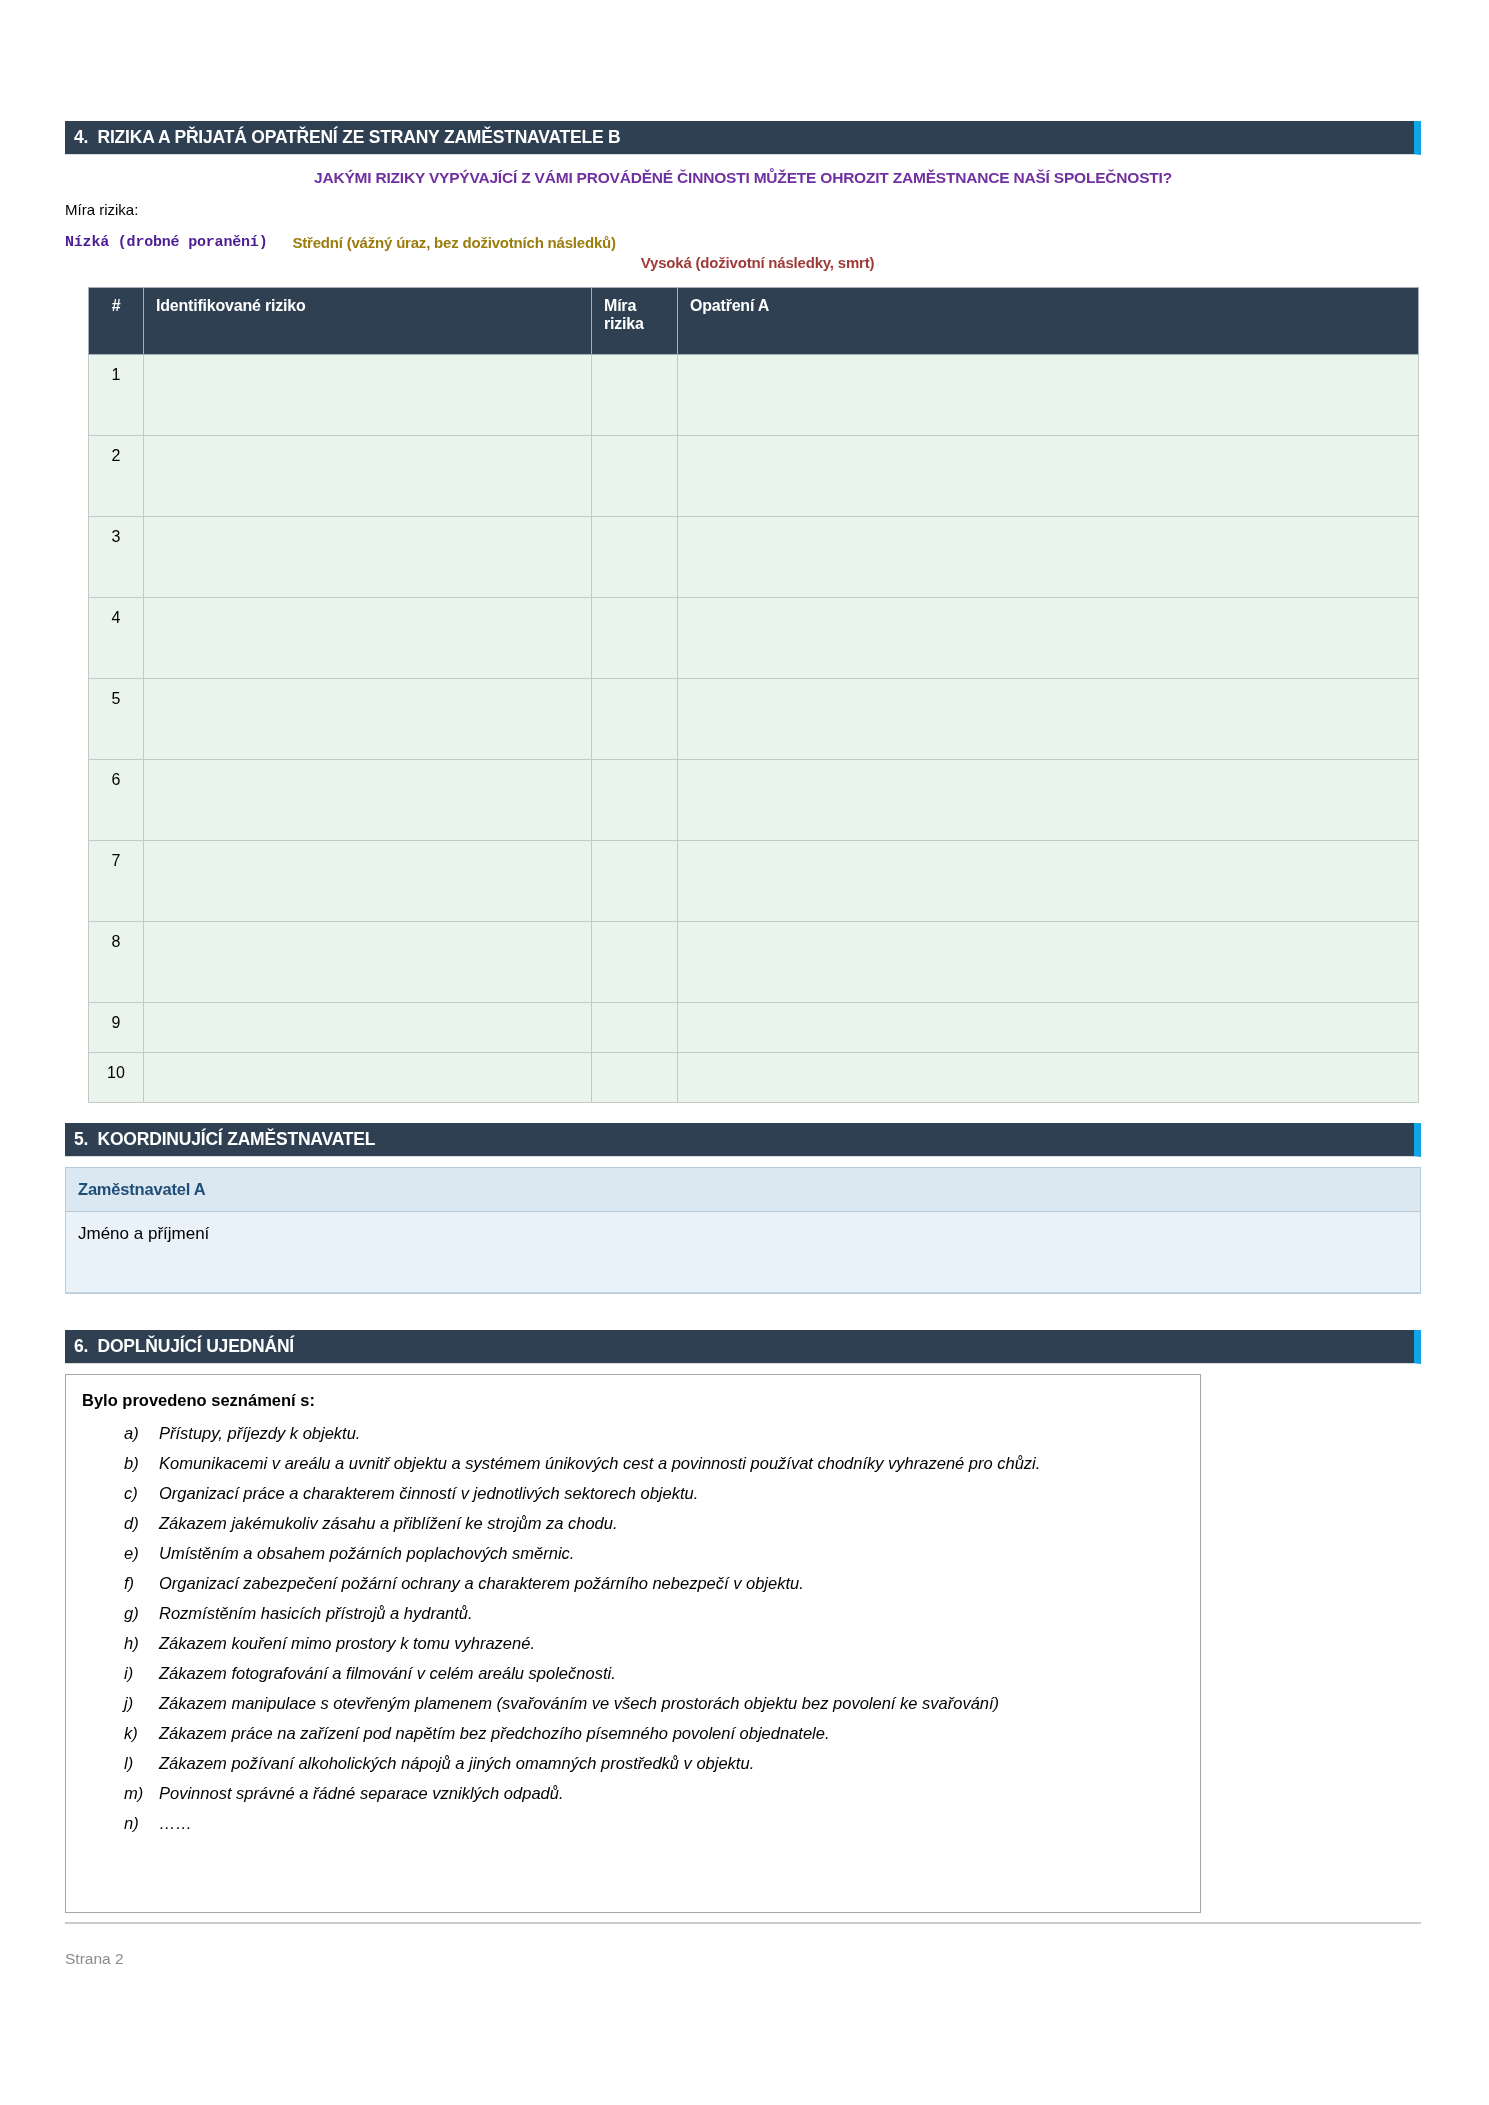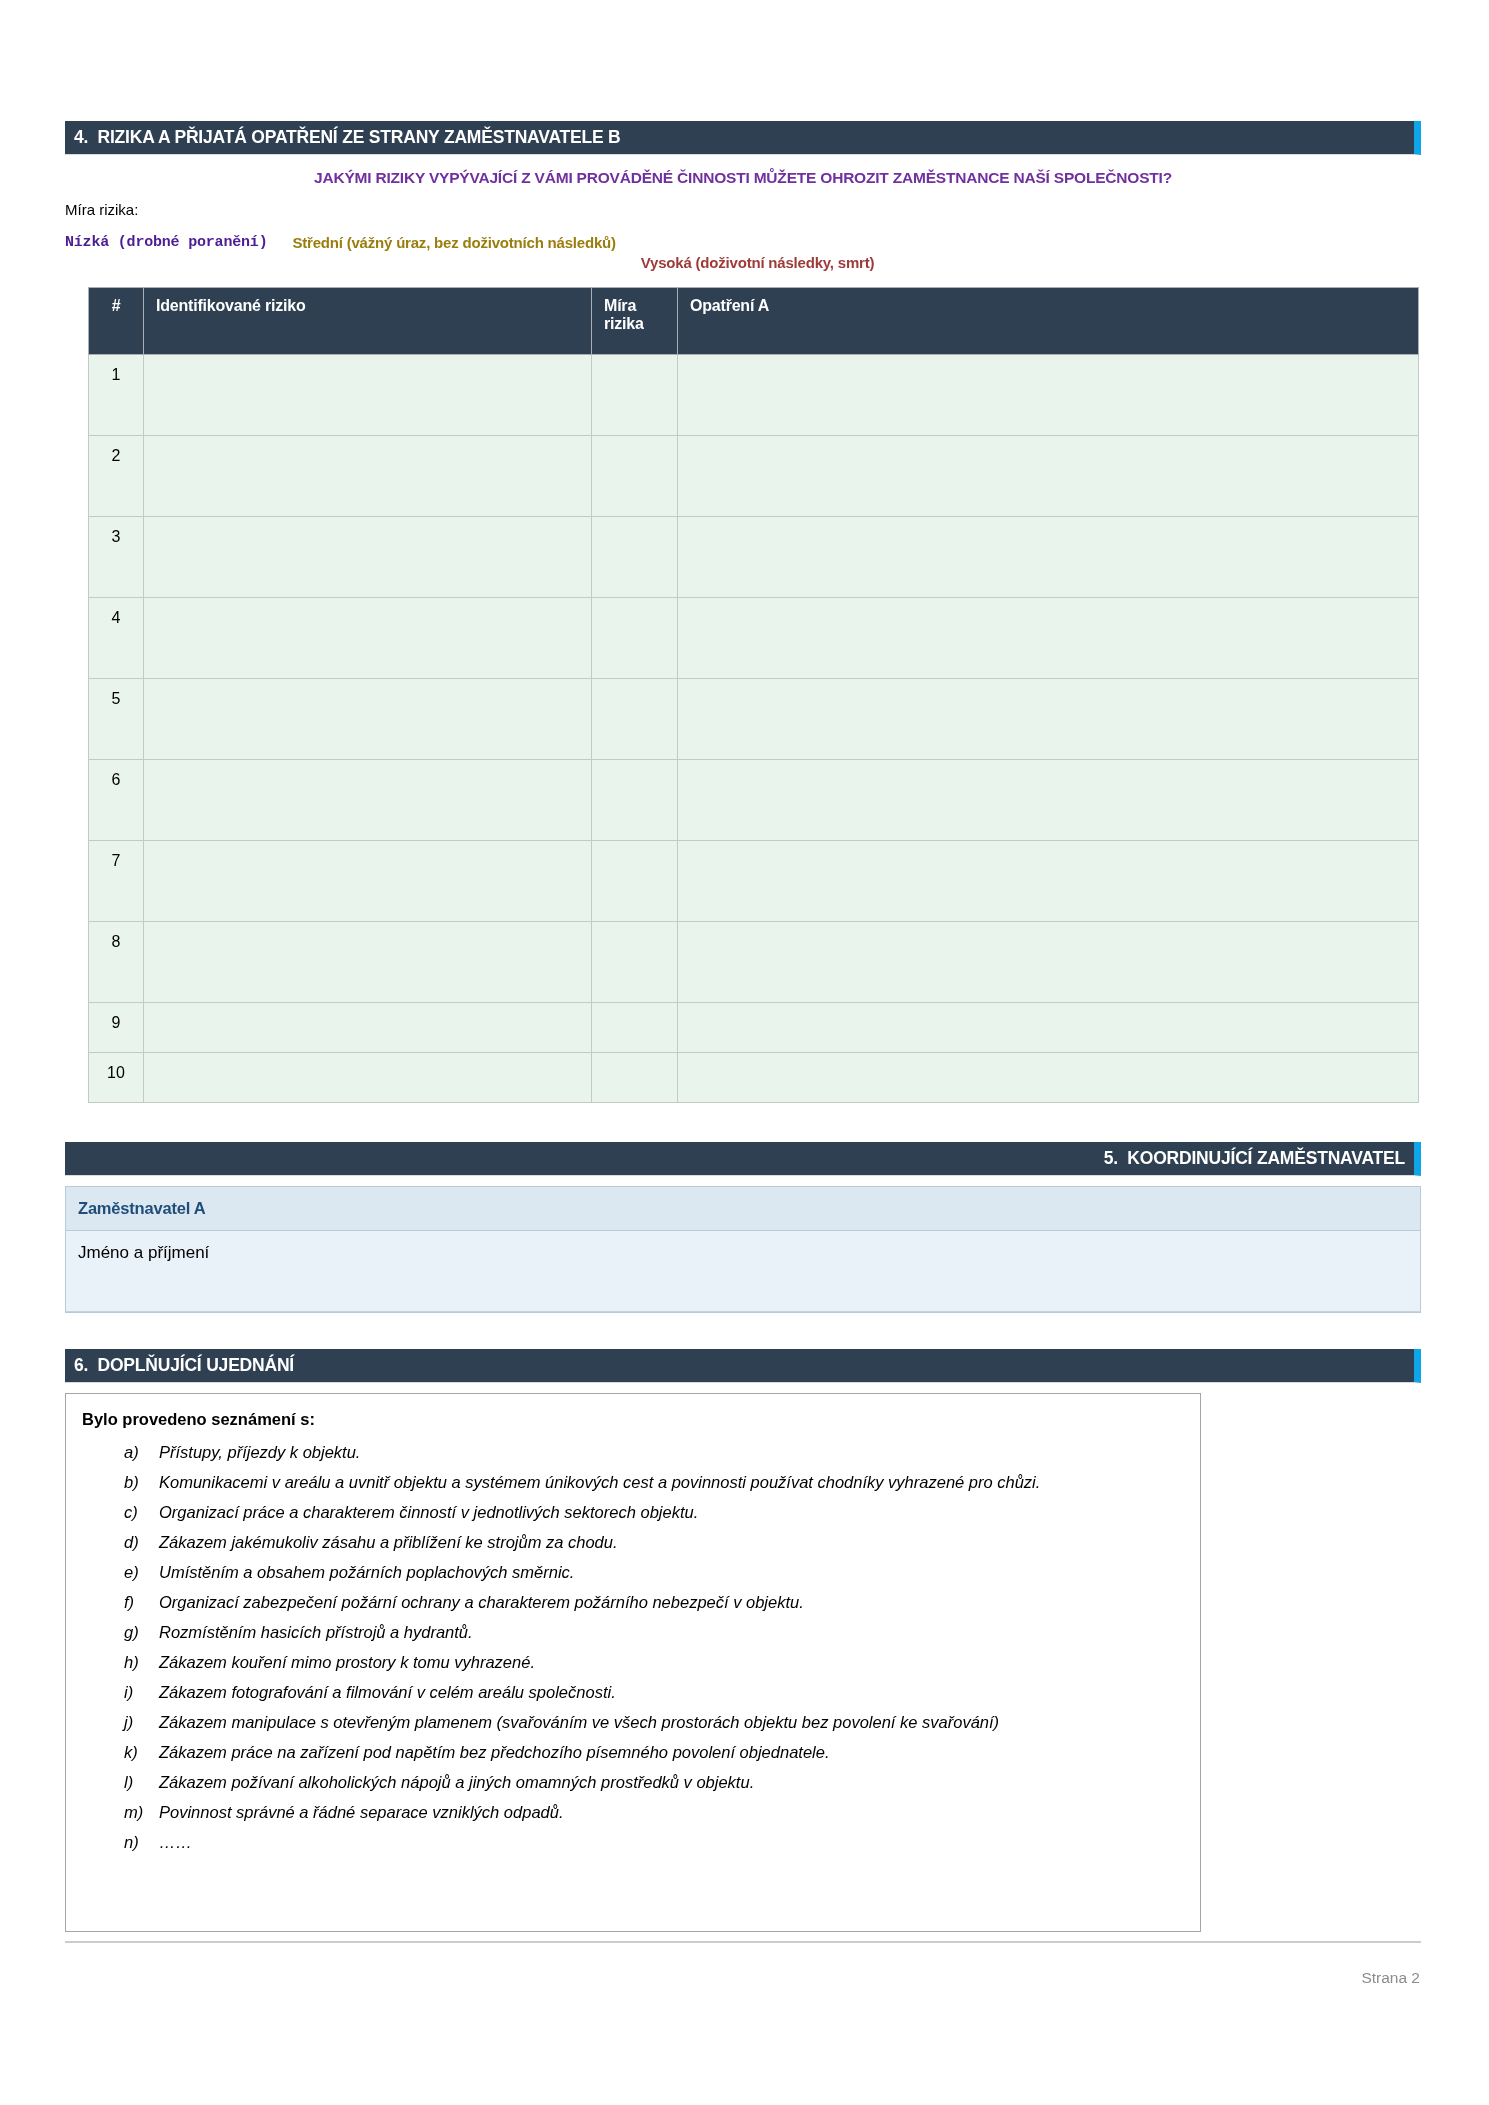--- a/index.html
+++ b/index.html
@@ -73,25 +73,25 @@
     font-style:italic;font-size:16.5px;line-height:30px;
   }
   ol.agreement-list li{display:flex;}
   ol.agreement-list .marker{
     flex:0 0 35px;margin-left:42px;text-align:left;
   }
   ol.agreement-list .item-text{flex:1;}
 
   .footer-divider{margin-top:9px;border:none;border-top:2px solid #cccccc;width:1356px;}
   .footer-page{
-    margin-top:26px;text-align:right;color:#8c8c8c;font-size:15.5px;
+    margin-top:26px;color:#8c8c8c;font-size:15.5px;
     padding-right:1px;
   }
 
-  .spacer-sec5{margin-top:39px;text-align:right;}
+  .spacer-sec5{margin-top:20px;}
   .spacer-sec6{margin-top:36px;}
 </style>
 </head>
 <body>
 
 <div class="content">
 
   <div class="section-bar">4.  RIZIKA A PŘIJATÁ OPATŘENÍ ZE STRANY ZAMĚSTNAVATELE B</div>
 
   <div class="question">JAKÝMI RIZIKY VYPÝVAJÍCÍ Z VÁMI PROVÁDĚNÉ ČINNOSTI MŮŽETE OHROZIT ZAMĚSTNANCE NAŠÍ SPOLEČNOSTI?</div>

